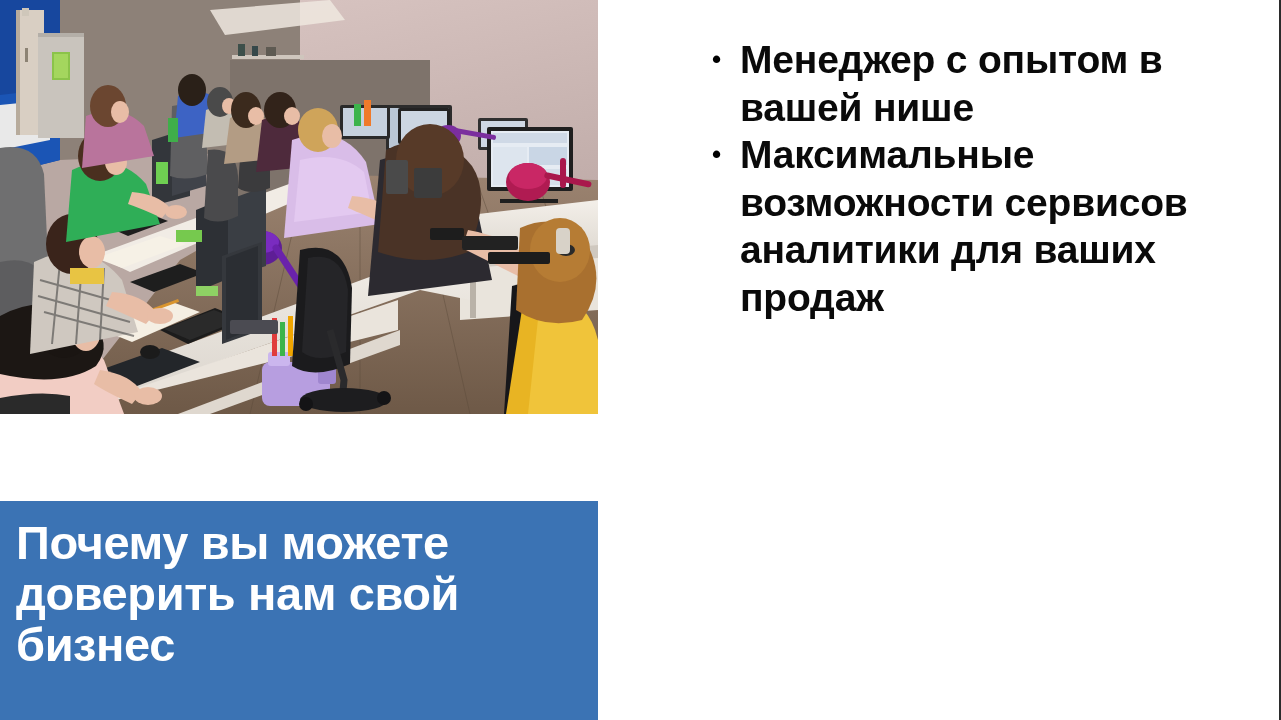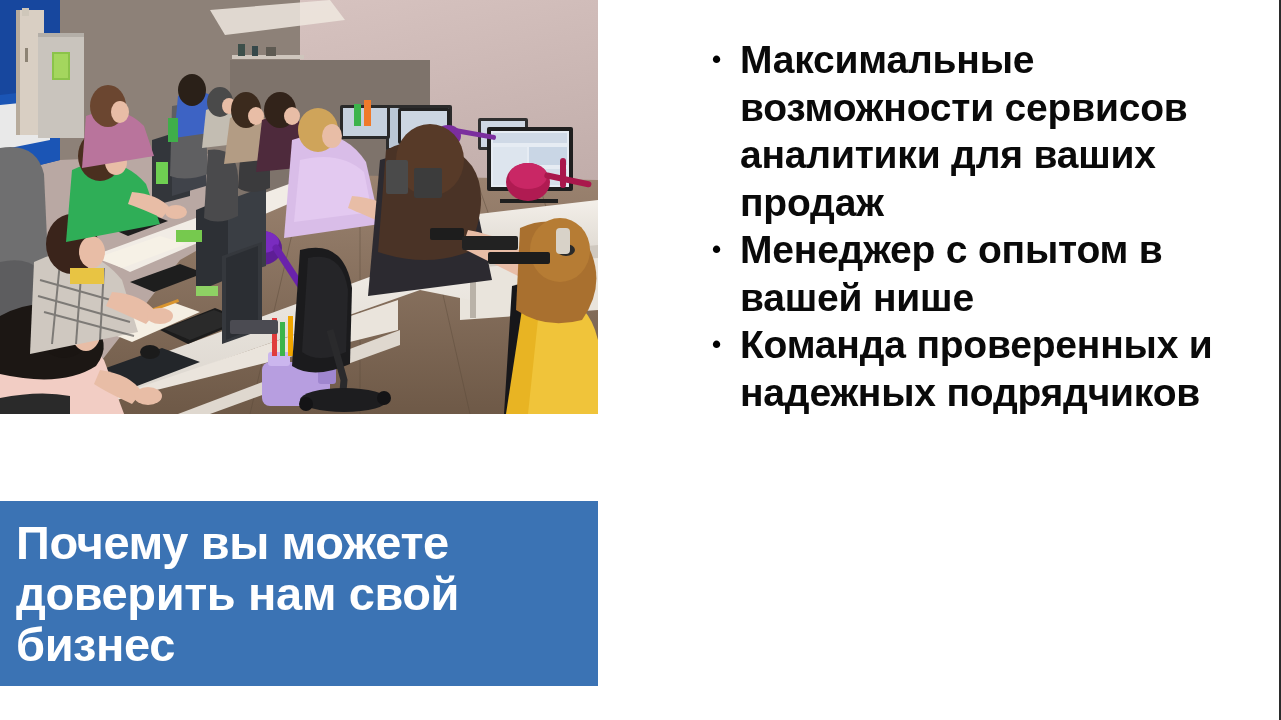--- a/index.html
+++ b/index.html
@@ -37,21 +37,21 @@
   }
 
   .photo svg { display: block; width: 598px; height: 414px; }
 
   
   .title-band {
     position: absolute;
     left: 0px;
     top: 501px;
     width: 598px;
-    height: 185px;
+    height: 219px;
     background: #3b73b4;
     box-sizing: border-box;
     padding: 16px 14px 4px 16px;
   }
   .title-text {
     margin: 0;
     color: #ffffff;
     font-family: "Liberation Sans", sans-serif;
     font-weight: bold;
     font-size: 47px;
@@ -362,23 +362,20 @@
   </div>
 
   <div class="title-band">
     <h1 class="title-text">Почему вы можете
 доверить нам свой
 бизнес</h1>
   </div>
 
   <ul class="bullets">
     <li class="bullet-item">
-      <span>Максимальные возможности сервисов аналитики для ваших продаж</span>
-    </li>
-    <li class="bullet-item">
       <span>Менеджер с опытом в вашей нише</span>
     </li>
     <li class="bullet-item">
-      <span>Команда проверенных и надежных подрядчиков</span>
+      <span>Максимальные возможности сервисов аналитики для ваших продаж</span>
     </li>
   </ul>
 
 </div>
 
 </body></html>

